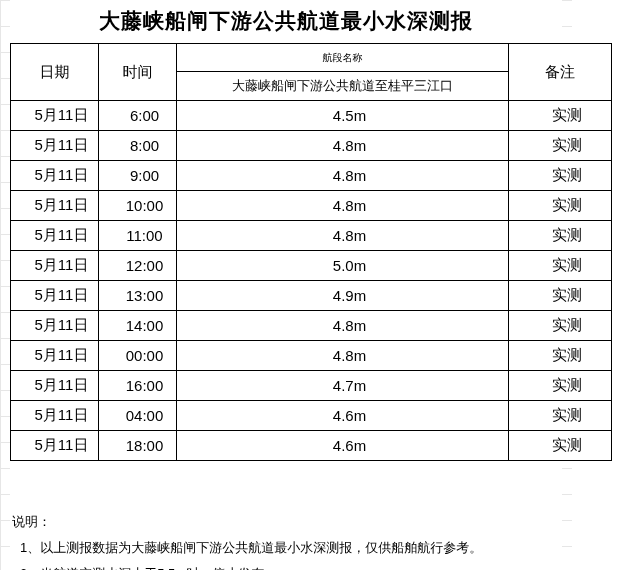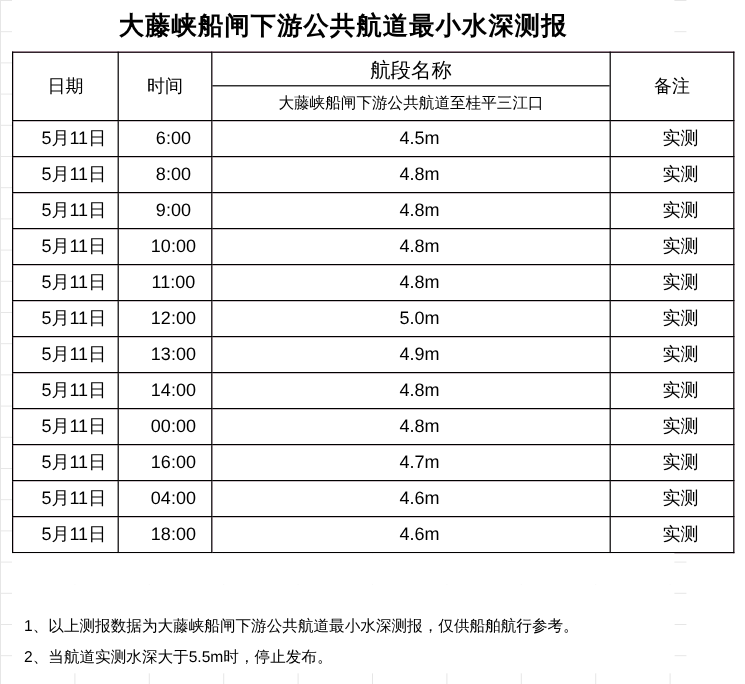--- a/index.html
+++ b/index.html
@@ -71,21 +71,21 @@
   }
   .hdr-route-cell .row-top,
   .hdr-route-cell .row-sub {
     display: flex;
     align-items: center;
     justify-content: center;
   }
   .hdr-route-cell .row-top {
     height: 26px;
     border-bottom: 1px solid #000000;
-    font-size: 17px;
+    font-size: 10px;
   }
   .hdr-route-cell .row-sub {
     height: 27px;
     font-size: 13px;
   }
   tbody td {
     height: 27px;
     font-size: 15px;
     padding-left: 15px;
   }
@@ -209,18 +209,19 @@
           <td>18:00</td>
           <td>4.6m</td>
           <td>实测</td>
         </tr>
       </tbody>
     </table>
 
     <div class="spacer-row"></div>
 
     <div class="notes">
+      <div class="notes-line">说明：</div>
       <div class="notes-line indent">1、以上测报数据为大藤峡船闸下游公共航道最小水深测报，仅供船舶航行参考。</div>
       <div class="notes-line indent">2、当航道实测水深大于5.5m时，停止发布。</div>
     </div>
 
   </div>
 </div>
 
 </body></html>

